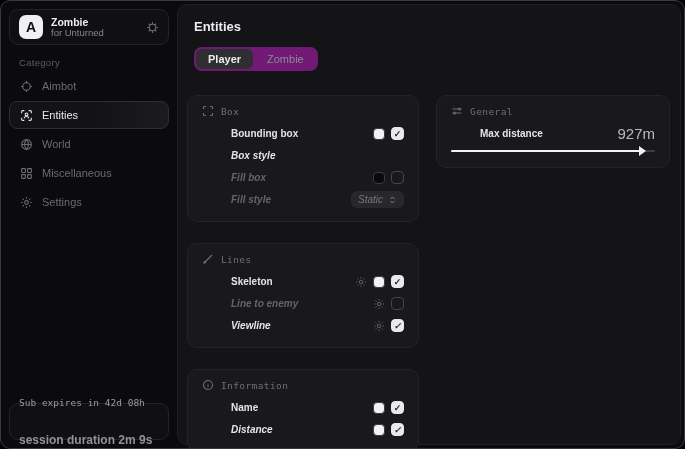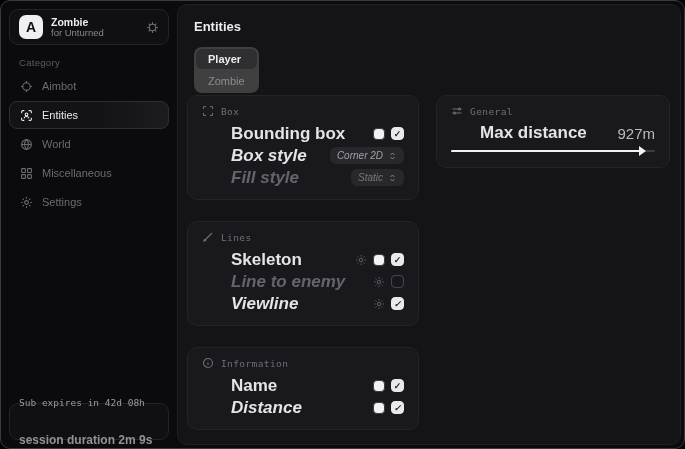--- a/index.html
+++ b/index.html
@@ -43,39 +43,39 @@
   }
   .sub-line1 { font-family:"DejaVu Sans Mono", monospace; font-size:9.5px; color:#9b9ba1; white-space:nowrap; }
   .sub-line2 { font-size:12px; font-weight:bold; color:#919197;margin-top:24px; }
   
   .main {
     position:absolute; left:176px; top:3px; right:3px; bottom:3px;
     background:#141417; border:1px solid #1f1f24; border-radius:10px;
     padding:14px 16px;
   }
   .page-title { font-size:13px; font-weight:bold; color:#ededf0; }
-  .tabs { display:inline-flex; margin-top:13px; background:#404040; border-radius:8px; padding:2px; gap:2px;flex-direction:column; }
+  .tabs { display:inline-flex; margin-top:13px; background:#701a75; border-radius:8px; padding:2px; gap:2px; }
   .tab { font-size:11px; padding:4px 12px; border-radius:6px; color:#8c8c92; }
   .tab.selected { background:#2e2e33; color:#ededf0; font-weight:bold; }
   .columns { position:absolute; left:9px; top:81px; right:10px; display:flex; gap:17px; align-items:flex-start; }
   .col-left { width:238px; display:flex; flex-direction:column; gap:12px; }
   .col-right { width:240px; }
   .card {
     background:#19191d; border:1px solid #232328; border-radius:10px;
     padding:9px 14px 11px; width:100%;margin-top:9px;
   }
   .card-header {
     display:flex; align-items:center; gap:7px;
     font-family:"DejaVu Sans Mono", monospace; font-size:9.5px; color:#6e6e75;
     letter-spacing:.4px; margin-bottom:6px;
   }
   .card-header .hd-icon { display:flex; color:#6e6e75; }
   .row { height:21px; display:flex; align-items:center; }
   .row + .row { margin-top:1px;font-style:italic; }
-  .row-label { font-size:17px; font-weight:bold; color:#e4e4e7; flex:1;padding-left:29px; }
+  .row-label { font-size:10px; font-weight:bold; color:#e4e4e7; flex:1;padding-left:29px; }
   .row.dim .row-label { color:#64646b; }
   .controls { display:flex; align-items:center; gap:6px; }
   .swatch { width:12px; height:12px; border-radius:4px; border:1px solid #3a3a40; }
   .checkbox {
     width:13px; height:13px; border-radius:4px; border:1px solid #45454c;
     background:transparent; position:relative;
   }
   .checkbox.checked { background:#e9e9ec; border-color:#e9e9ec; }
   .checkbox.checked::after {
     content:"✓"; position:absolute; left:50%; top:50%; transform:translate(-50%,-54%);
@@ -201,29 +201,26 @@
           </div>
           <div class="row">
             <span class="row-label">Bounding box</span>
             <span class="controls">
               <span class="swatch" style="background:#f2f2f4"></span>
               <span class="checkbox checked"></span>
             </span>
           </div>
           <div class="row">
             <span class="row-label">Box style</span>
-            <span class="controls">
-              <span class="dropdown">
-                <span>Corner 2D</span>
-                <span class="dd-icon">
-                  <svg width="9" height="10" viewBox="0 0 24 24" fill="none" stroke="currentColor" stroke-width="2.6">
-                      <path d="M7 9l5-5 5 5M7 15l5 5 5-5"></path>
-                    </svg>
-                </span>
-              </span>
+          </div>
+          <div class="row dim">
+            <span class="row-label">Fill box</span>
+            <span class="controls">
+              <span class="swatch" style="background:#0a0a0c"></span>
+              <span class="checkbox"></span>
             </span>
           </div>
           <div class="row dim">
             <span class="row-label">Fill style</span>
             <span class="controls">
               <span class="dropdown">
                 <span>Static</span>
                 <span class="dd-icon">
                   <svg width="9" height="10" viewBox="0 0 24 24" fill="none" stroke="currentColor" stroke-width="2.6">
                       <path d="M7 9l5-5 5 5M7 15l5 5 5-5"></path>

